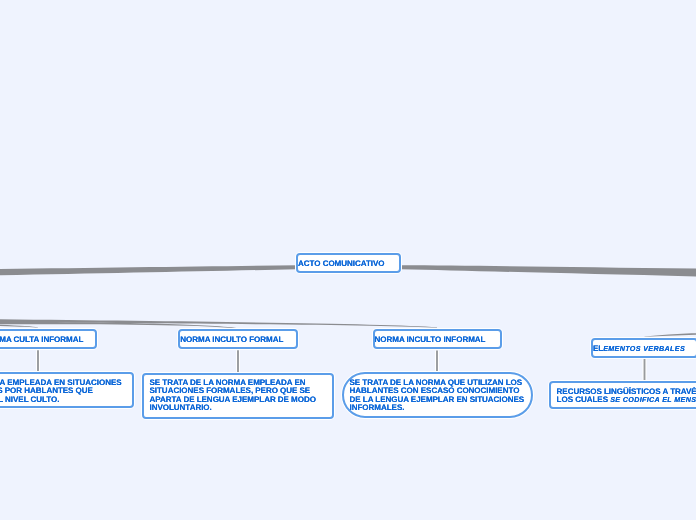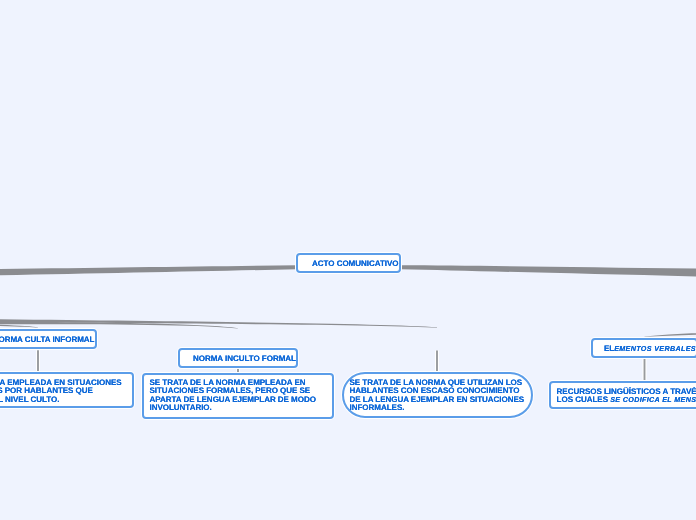--- a/index.html
+++ b/index.html
@@ -22,21 +22,21 @@
     box-sizing:border-box;
     color:#0d68d8;
     font-weight:bold;
     letter-spacing:-.05px;
     display:flex;align-items:center;
     font-size:8.05px;
     line-height:8.45px;
     text-shadow:0 0 .3px #0d68d8;
   }
   .node .t{width:100%;}
-  .central .t,.lvl2 .t{text-align:right;position:relative;top:1.5px;}
+  .central .t,.lvl2 .t{text-align:left;position:relative;top:1.5px;}
   .central{ left:296px;top:252.5px;width:104.5px;height:20px; justify-content:center; }
   .lvl2{ height:19.8px;justify-content:center; }
   .desc{ padding:4.5px 6px; align-items:flex-start; }
   .sc{ font-size:.89em; letter-spacing:.35px;font-style:italic; }
 </style>
 </head>
 <body>
 
 <div id="canvas">
   <svg class="links" viewBox="0 0 696 520" width="696" height="520">
@@ -72,27 +72,30 @@
     <span class="t">ACTO COMUNICATIVO</span>
   </div>
 
   <div class="node lvl2" style="left:-20.5px;top:329px;width:117px;">
     <span class="t">NORMA CULTA INFORMAL</span>
   </div>
   <div class="node desc" style="left:-58.1px;top:372.4px;width:192.1px;height:35.4px;">
     <span class="t">ES LA NORMA EMPLEADA EN SITUACIONES INFORMALES POR HABLANTES QUE CONOCEN EL NIVEL CULTO.</span>
   </div>
 
-  <div class="node lvl2" style="left:178.3px;top:348px;width:119.7px;">
+  <div class="node lvl2" style="left:178.3px;top:329px;width:119.7px;">
     <span class="t">NORMA INCULTO FORMAL</span>
   </div>
   <div class="node desc" style="left:141.5px;top:372.5px;width:192px;height:46px;">
     <span class="t">SE TRATA DE LA NORMA EMPLEADA EN SITUACIONES FORMALES, PERO QUE SE APARTA DE LENGUA EJEMPLAR DE MODO INVOLUNTARIO.</span>
   </div>
 
+  <div class="node lvl2" style="left:372.5px;top:329.3px;width:129.3px;">
+    <span class="t">NORMA INCULTO INFORMAL</span>
+  </div>
   <div class="node desc" style="left:341.5px;top:372.4px;width:191.5px;height:46px;border-radius:23px;">
     <span class="t">SE TRATA DE LA NORMA QUE UTILIZAN LOS HABLANTES CON ESCASO CONOCIMIENTO DE LA LENGUA EJEMPLAR EN SITUACIONES INFORMALES.</span>
   </div>
 
   <div class="node lvl2" style="left:591px;top:337.8px;width:107px;">
     <span class="t"><span>EL</span><span class="sc">EMENTOS VERBALES</span></span>
   </div>
   <div class="node desc" style="left:548.6px;top:381px;width:190.5px;height:27.6px;">
     <span class="t"><span>RECURSOS LINGÜÍSTICOS A TRAVÉS DE LOS CUALES </span><span class="sc">SE CODIFICA EL MENSAJE</span></span>
   </div>

